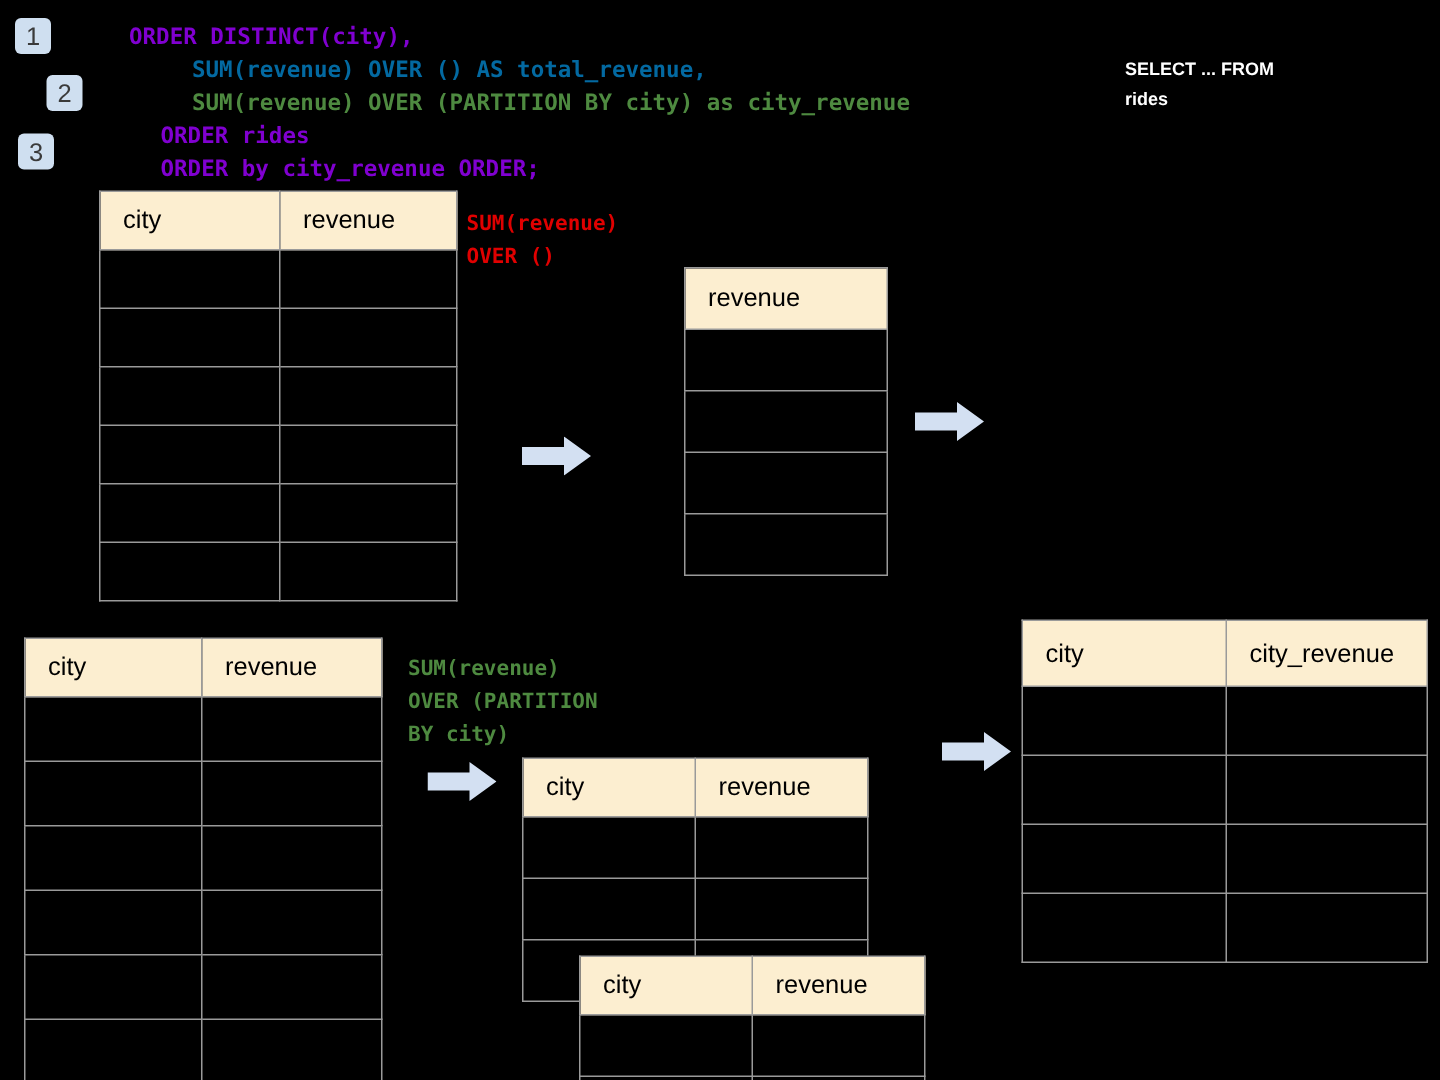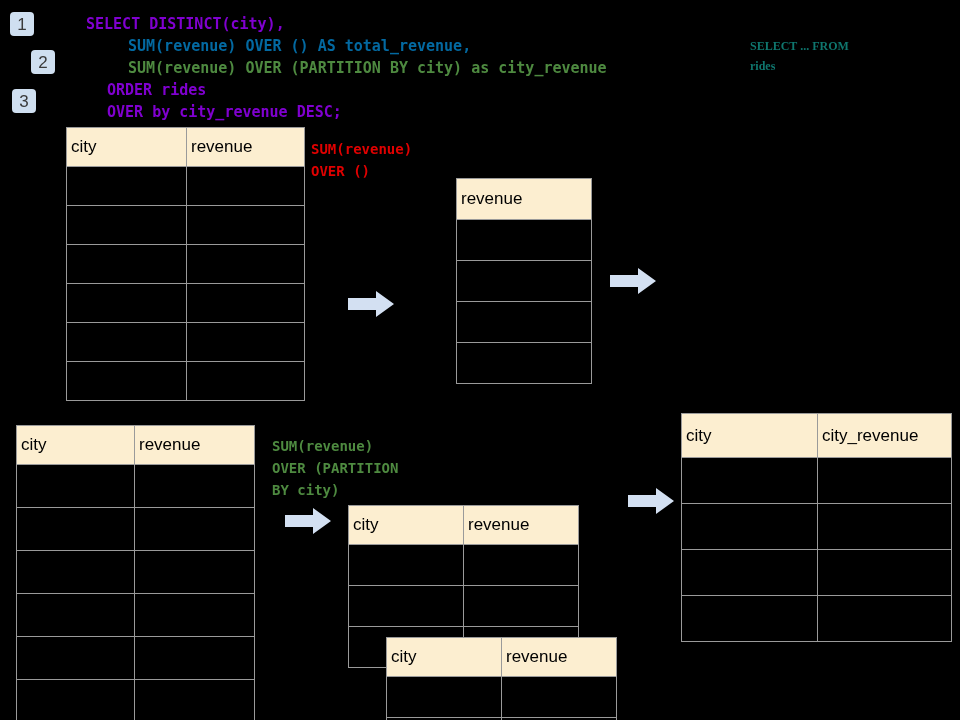--- a/index.html
+++ b/index.html
@@ -42,26 +42,26 @@
     line-height: 22px;
     white-space: pre;
     letter-spacing: 0px;
   }
   .c-purple { color: #8000d0; }
   .c-red    { color: #0369a1; }
   .c-green  { color: #4e8a40; }
 
   .note-small {
     position: absolute;
-    font-family: Liberation Serif, serif;
+    font-family: Liberation Sans, sans-serif;
     font-size: 12px;
     font-weight: bold;
     line-height: 20px;
     white-space: pre;
-    color: #0f766e;
+    color: #ffffff;
   }
 
   
   .annot {
     position: absolute;
     font-family: "DejaVu Sans Mono", "Liberation Mono", monospace;
     font-size: 14px;
     font-weight: bold;
     line-height: 22px;
     white-space: pre;
@@ -82,45 +82,45 @@
     background: #000000;
   }
   .tbl th {
     border: 1px solid #9a9a9a;
     background: #fceed0;
     color: #000000;
     font-family: "Liberation Sans", sans-serif;
     font-size: 17px;
     font-weight: normal;
     text-align: left;
-    padding: 0 0 0 4px;
+    padding: 0 0 0 15px;
   }
 
   
   .arrow {
     position: absolute;
   }
 </style>
 </head>
 <body>
 
 <div id="stage">
 
   <div id="badges">
       <div class="badge" style="left: 10px; top: 12px;">1</div>
       <div class="badge" style="left: 31px; top: 50px;">2</div>
       <div class="badge" style="left: 12px; top: 89px;">3</div>
     </div>
 
   <div id="code-block">
-      <div class="code c-purple" style="left: 86px; top: 13px;">SELECT DISTINCT(city),</div>
+      <div class="code c-purple" style="left: 86px; top: 13px;">ORDER DISTINCT(city),</div>
       <div class="code c-red" style="left: 128px; top: 35px;">SUM(revenue) OVER () AS total_revenue,</div>
       <div class="code c-green" style="left: 128px; top: 57px;">SUM(revenue) OVER (PARTITION BY city) as city_revenue</div>
       <div class="code c-purple" style="left: 107px; top: 79px;">ORDER rides</div>
-      <div class="code c-purple" style="left: 107px; top: 101px;">OVER by city_revenue DESC;</div>
+      <div class="code c-purple" style="left: 107px; top: 101px;">ORDER by city_revenue ORDER;</div>
     </div>
 
   <div class="note-small" id="side-note" style="left: 750px; top: 36px;">SELECT ... FROM
 rides</div>
 
   <div id="annotations">
       <div class="annot red" style="left: 311px; top: 138px;">SUM(revenue)
 OVER ()</div>
       <div class="annot green" style="left: 272px; top: 435px;">SUM(revenue)
 OVER (PARTITION

